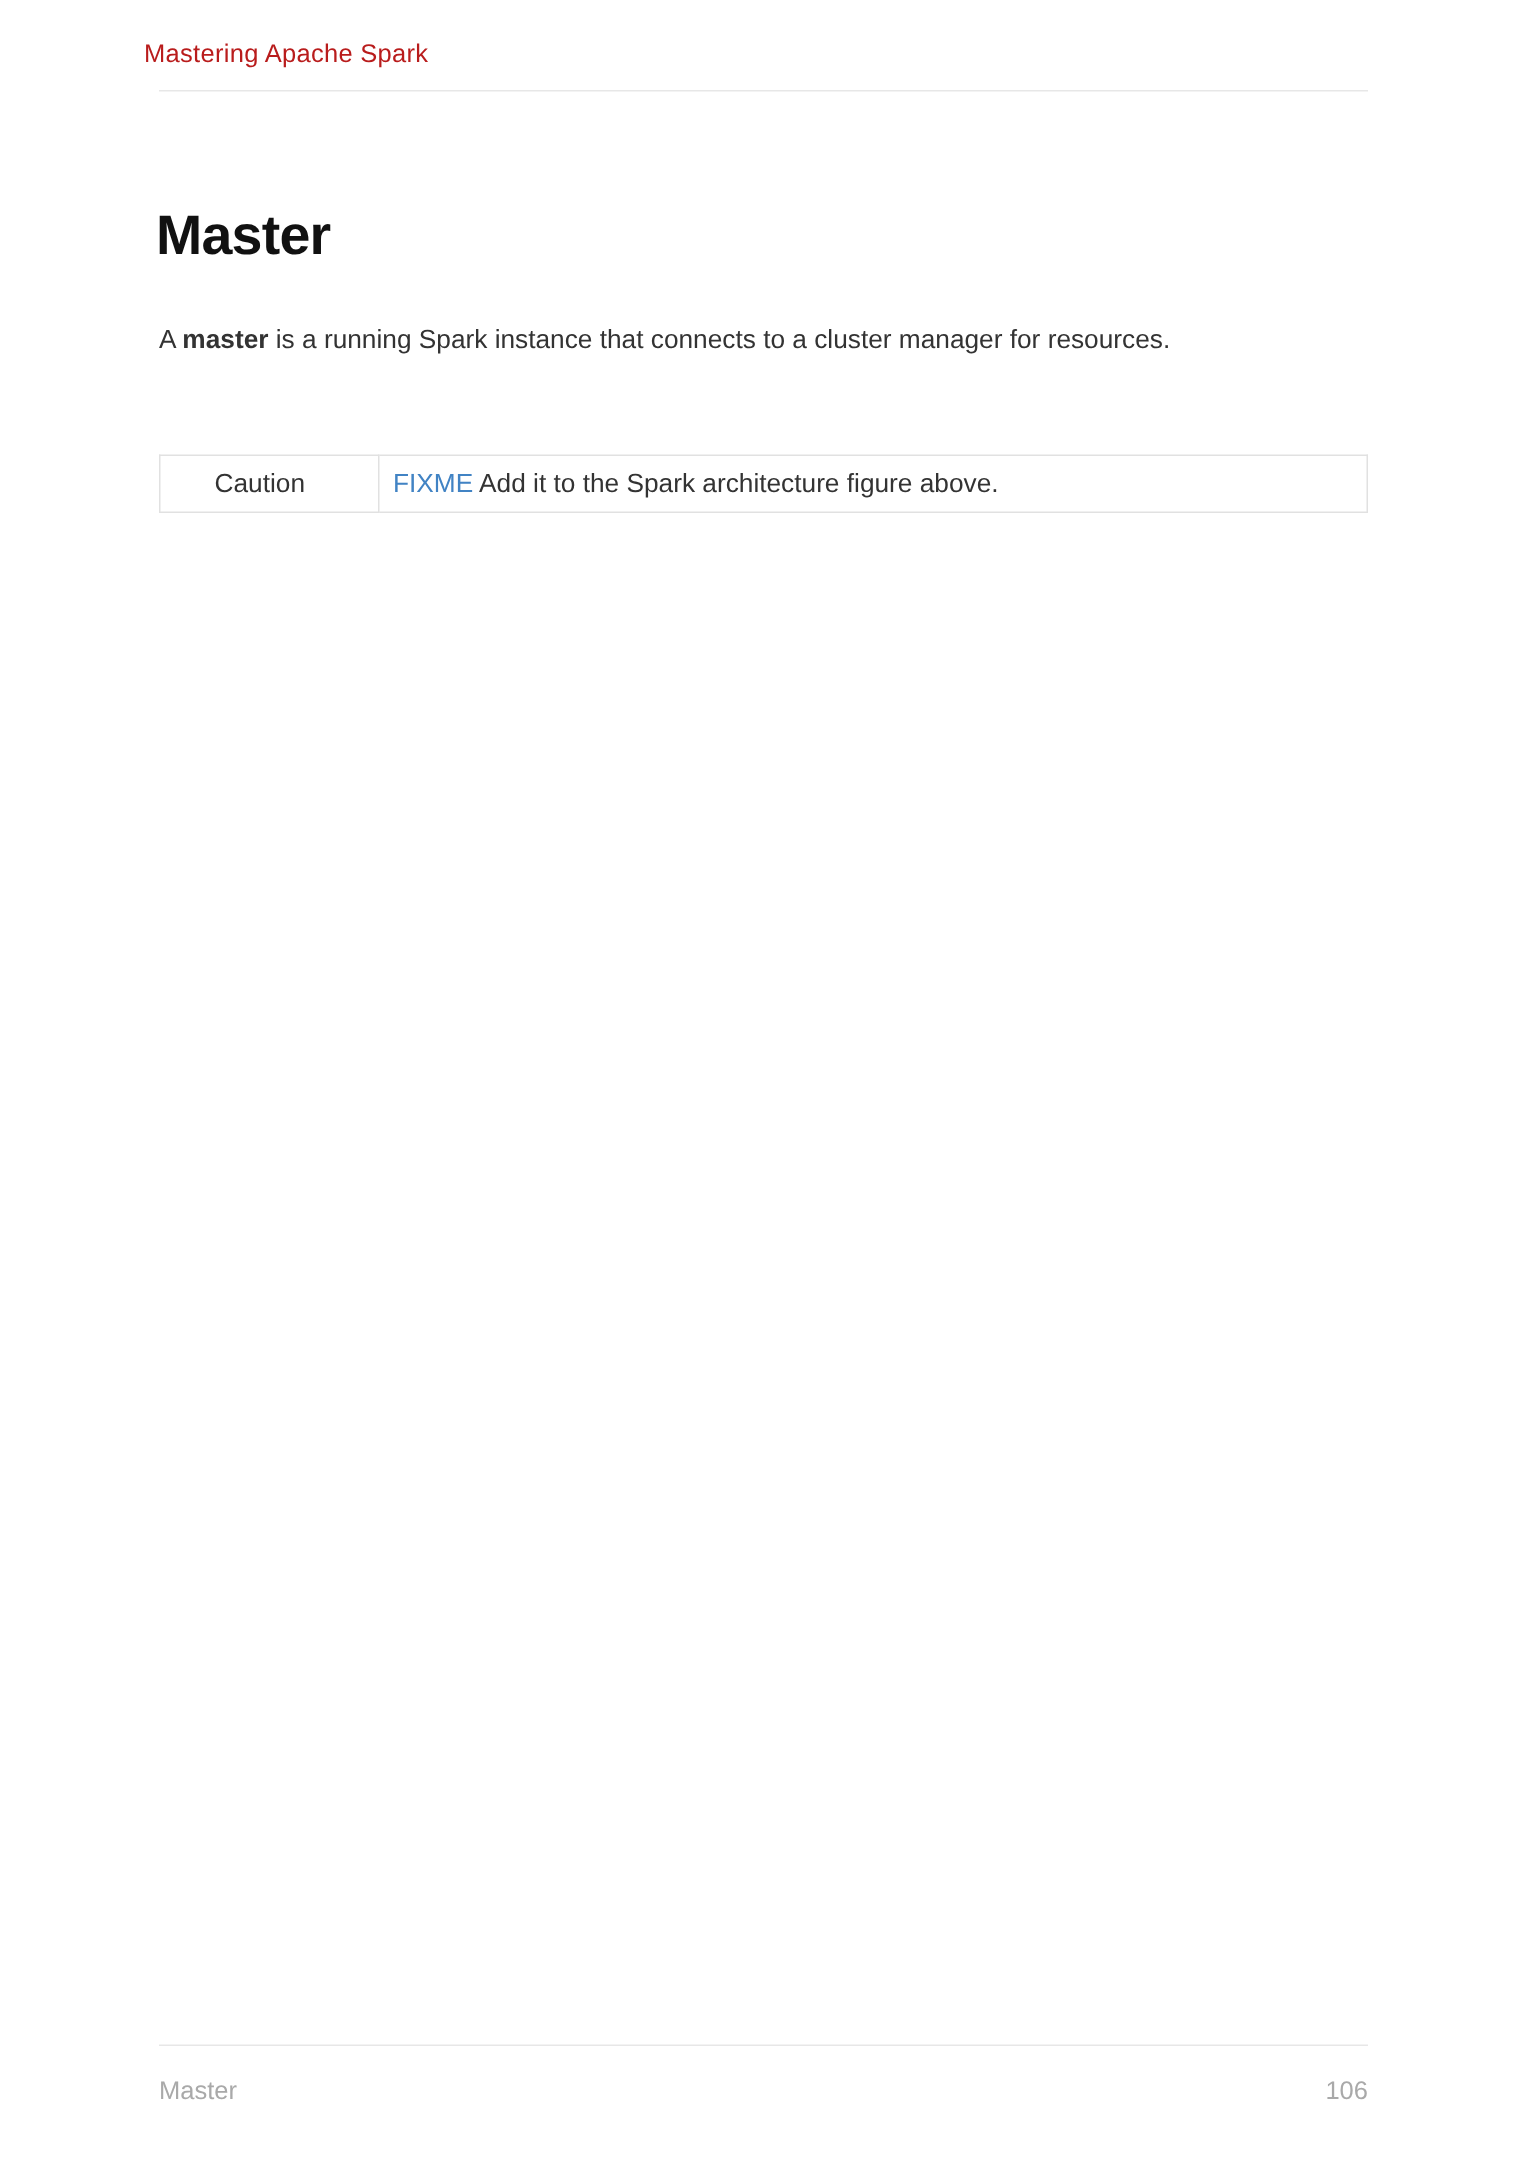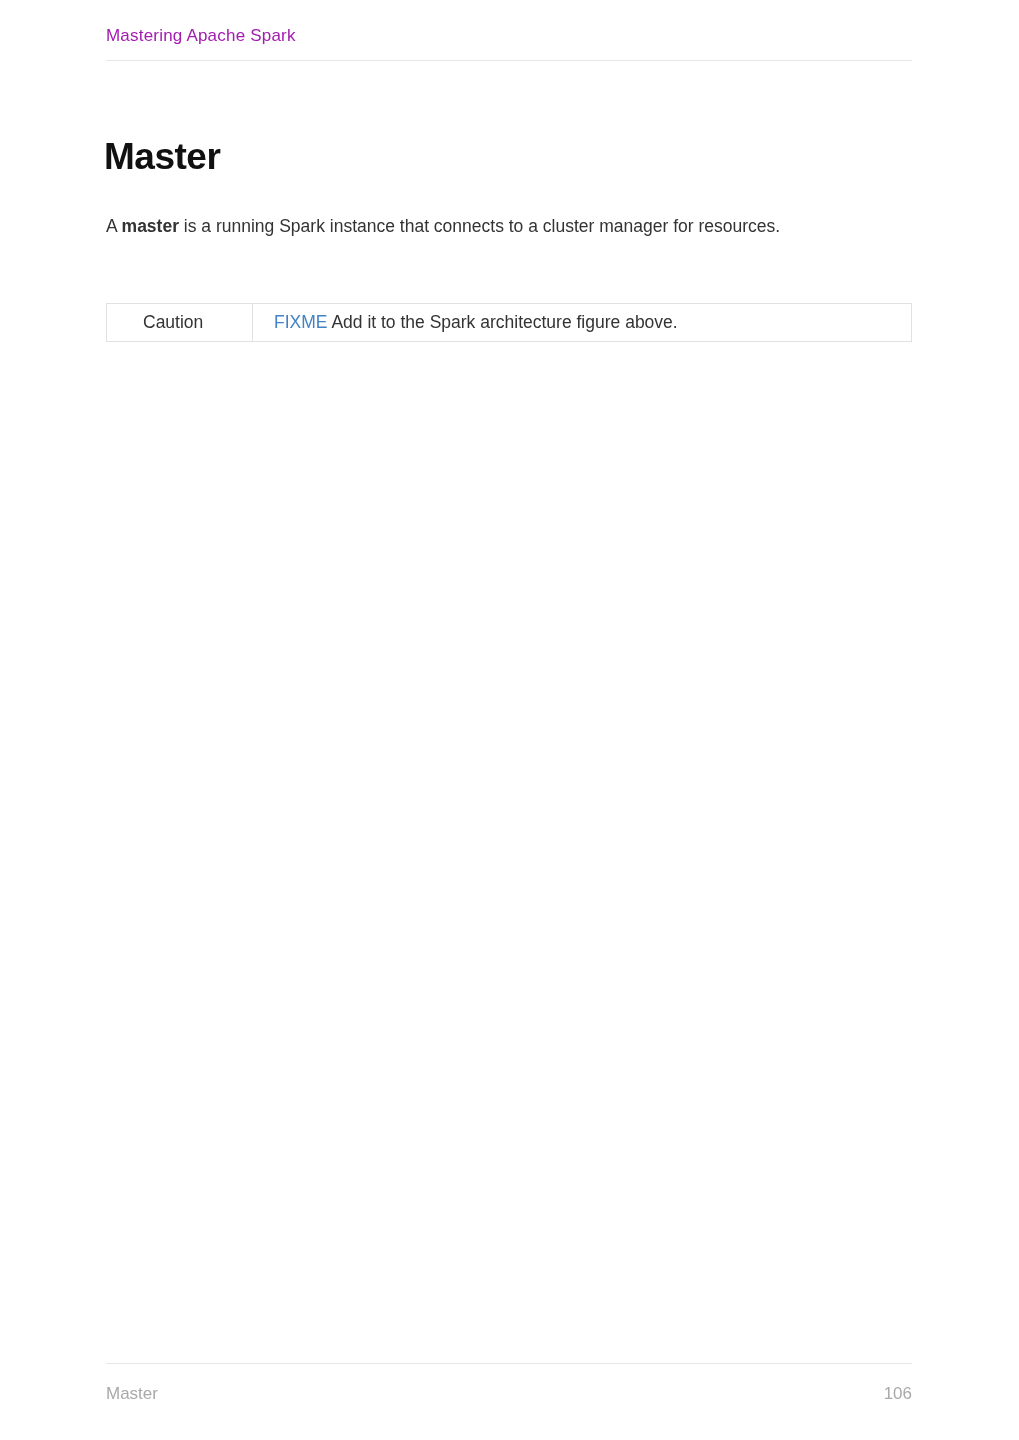--- a/index.html
+++ b/index.html
@@ -15,23 +15,23 @@
     position: absolute;
     top: 0; left: 0;
     width: 1019px;
     height: 1440px;
     background: #ffffff;
   }
   
   .book-title {
     position: absolute;
     top: 26px;
-    left: 106px;
+    left: 96px;
     font-size: 17px;
-    color: #a21caf;
+    color: #b91c1c;
     letter-spacing: 0.2px;
   }
   .header-rule {
     position: absolute;
     top: 60px;
     left: 106px;
     width: 806px;
     height: 1px;
     background: #e7e7e7;
   }
@@ -77,21 +77,21 @@
     height: 38px;
     vertical-align: middle;
     font-size: 17.5px;
     color: #333333;
   }
   .caution-table td.label-cell {
     width: 146px;
     padding-left: 36px;
   }
   .caution-table td.body-cell {
-    padding-left: 21px;
+    padding-left: 9px;
   }
   .fixme-link {
     color: #4183c4;
     text-decoration: none;
     cursor: pointer;
   }
   
   .footer-rule {
     position: absolute;
     top: 1363px;

